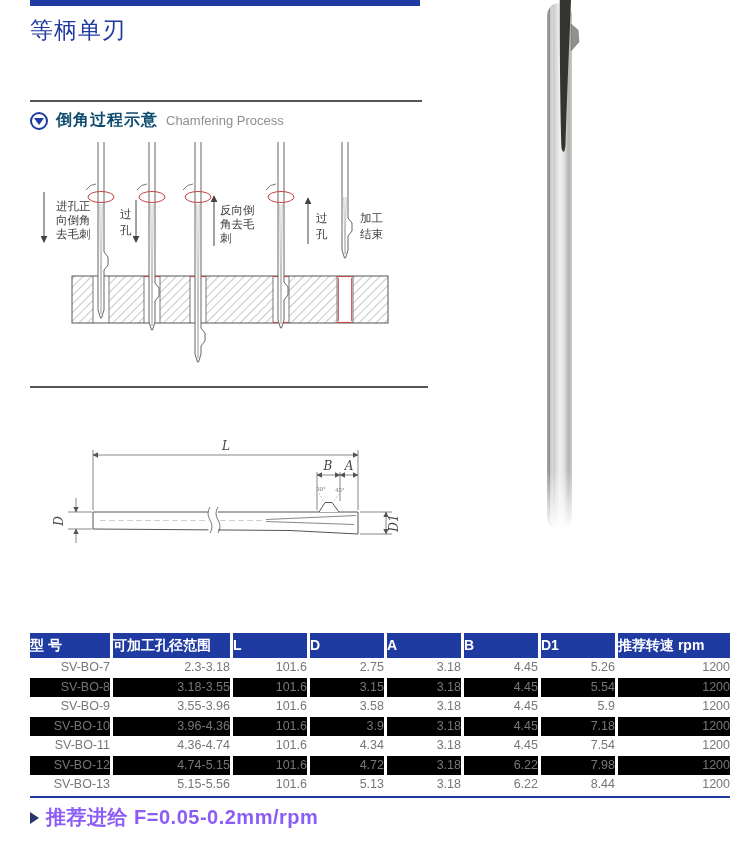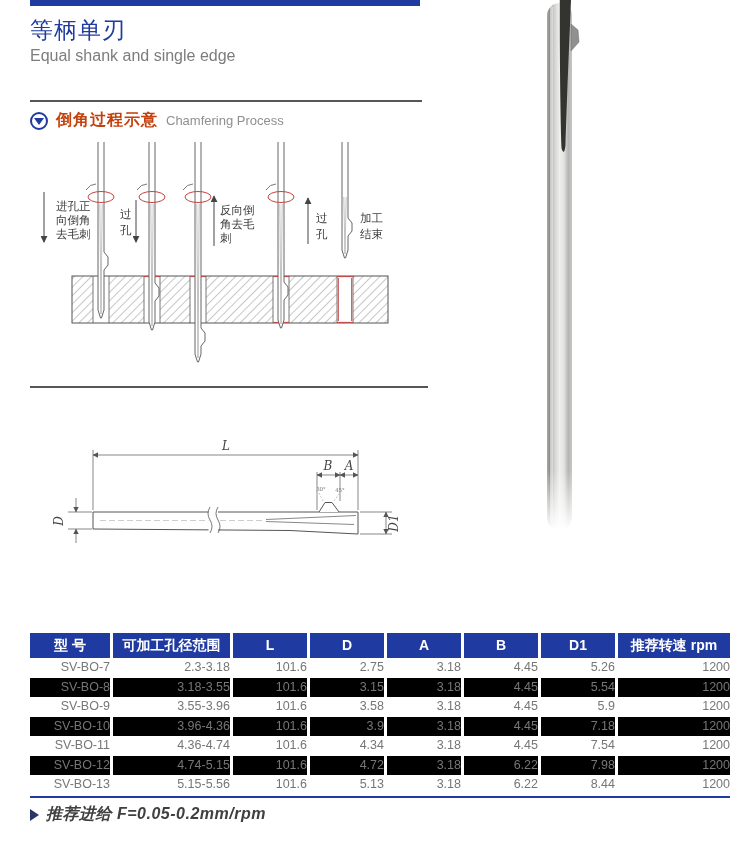--- a/index.html
+++ b/index.html
@@ -18,57 +18,56 @@
   #div1 { top:100px; width:392px; }
   #div2 { top:386px; width:398px; }
 
   
   .sec-head { position:absolute; left:30px; display:flex; align-items:center; gap:8px; }
   #sec1 { top:110px; } #sec2 { top:397px; } #sec3 { top:604px; }
   .sec-icon { width:18px; height:18px; border:2px solid var(--accent,#1f3aa0); border-radius:50%;
               display:flex; align-items:center; justify-content:center; flex:0 0 auto; }
   .sec-icon .tri { width:0; height:0; border-left:5px solid transparent; border-right:5px solid transparent;
                    border-top:7px solid var(--accent,#1f3aa0); margin-top:1px; }
-  .sec-cn { font-size:16px; font-weight:bold; color:#c2410c; letter-spacing:1px; }
+  .sec-cn { font-size:16px; font-weight:bold; color:#0c4a6e; letter-spacing:1px; }
   .sec-en { font-size:13px; color:#8f8f8f; }
 
   
   #proc-svg { position:absolute; left:30px; top:142px; }
   #struct-svg { position:absolute; left:40px; top:428px; }
   #photo-svg { position:absolute; left:541px; top:0; }
 
   .dia-text { font-size:11.5px; fill:#3c3c3c; font-family:"Liberation Sans",sans-serif; }
   .dim-text { font-size:12px; fill:#444; font-style:italic; font-family:"DejaVu Serif",serif; }
   .angle-text { font-size:5.5px; fill:#777; font-family:"DejaVu Serif",serif; }
 
   
   .spec-table { position:absolute; left:30px; top:633px; width:700px;
                 display:grid; grid-template-columns:80px 117px 74px 74px 74px 74px 74px 112px;
                 column-gap:3px; row-gap:0; }
   .spec-table .th { background:var(--accent,#1f3aa0); color:#fff; font-weight:bold; font-size:14px;
-                    height:25px; line-height:25px; text-align:center; white-space:nowrap; }
+                    height:25px; line-height:25px; text-align:left; white-space:nowrap; }
   .spec-table .td { height:19.5px; line-height:19.5px; text-align:right; font-size:12.5px; color:#767676; }
   .spec-table .td.alt { background:#000000; }
 
   .bottom-line { position:absolute; left:30px; top:796px; width:700px; height:2px; background:var(--accent,#1f3aa0); }
 
   .footnote { position:absolute; left:30px; top:804px; display:flex; align-items:center; gap:7px; }
   .footnote .arrow { width:0; height:0; border-top:6px solid transparent; border-bottom:6px solid transparent;
                      border-left:9px solid #2b3668; }
-  .footnote .fn-text { font-size:16px; font-weight:bold; color:#404040; letter-spacing:.5px;font-style:italic; }
+  .footnote .fn-text { font-size:20px; font-weight:bold; color:#8b5cf6; letter-spacing:.5px; }
 </style>
 </head>
 <body>
 
 <div class="page">
 
   <div class="topbar"></div>
 
   <div class="title-cn">等柄单刃</div>
-  <div class="title-en">Equal shank and single edge</div>
 
   <svg id="photo-svg" width="46" height="545" viewBox="0 0 46 545">
     <defs>
       <linearGradient id="rodG" x1="0" y1="0" x2="1" y2="0">
         <stop offset="0" stop-color="#a8a8a6"></stop>
           <stop offset=".1" stop-color="#8f8f8d"></stop>
         <stop offset=".28" stop-color="#cfcfcd"></stop>
           <stop offset=".5" stop-color="#efefed"></stop>
         <stop offset=".68" stop-color="#e2e2e0"></stop>
           <stop offset=".85" stop-color="#b5b5b3"></stop>

